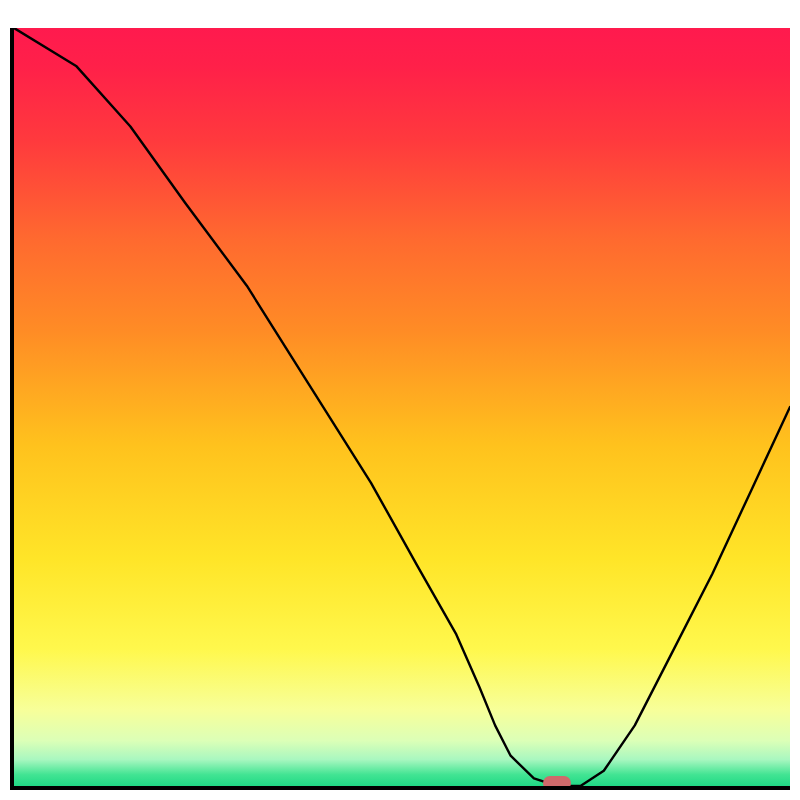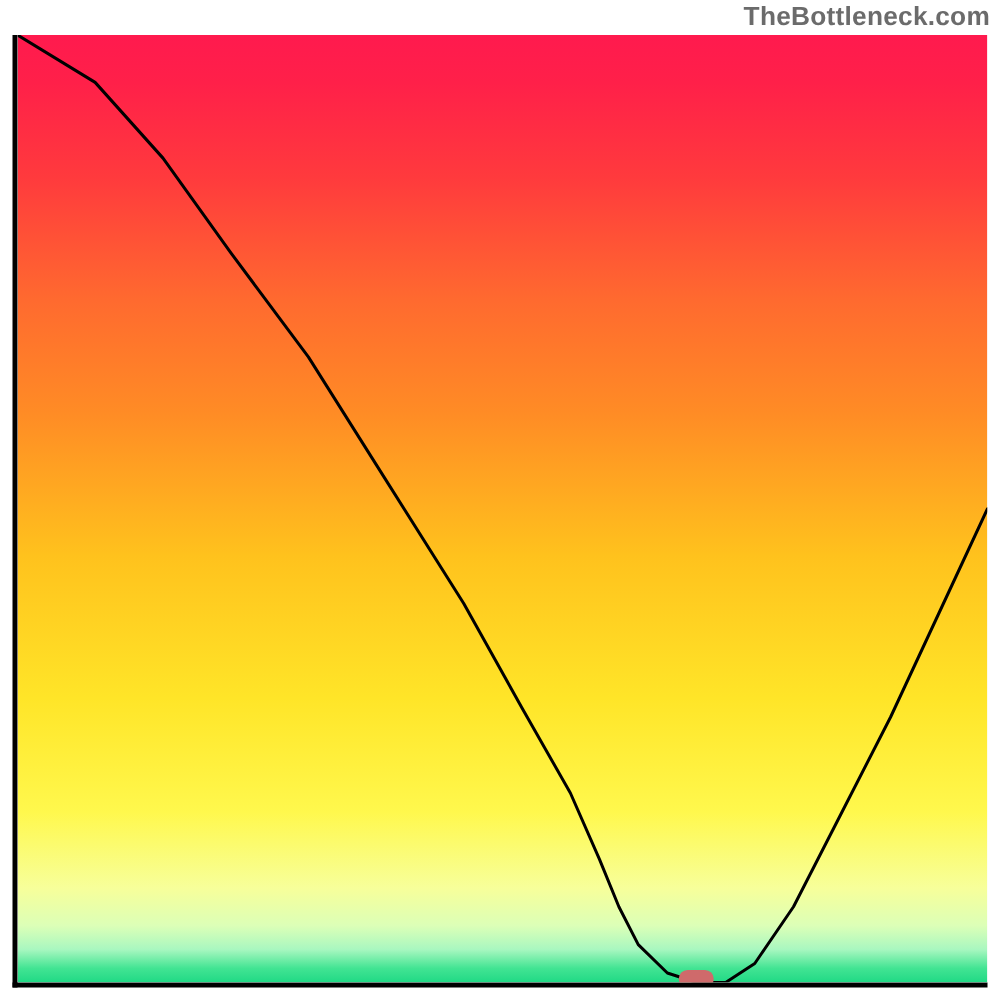--- a/index.html
+++ b/index.html
@@ -58,21 +58,20 @@
     border-radius: 7px;
     transform: translate(-50%, -50%);
     z-index: 5;
   }
 </style>
 </head>
 <body>
 
 <div class="container">
 
-  <div class="watermark">TheBottleneck.com</div>
 
   <div class="plot-outer">
     <div class="plot-inner">
 
       <svg class="chart" viewBox="0 0 776 758" preserveAspectRatio="none">
         <defs>
           <linearGradient id="bg-grad" x1="0" y1="0" x2="0" y2="1">
               <stop offset="0%" stop-color="#ff1a4e"></stop>
               <stop offset="5%" stop-color="#ff2049"></stop>
               <stop offset="15%" stop-color="#ff3a3d"></stop>

